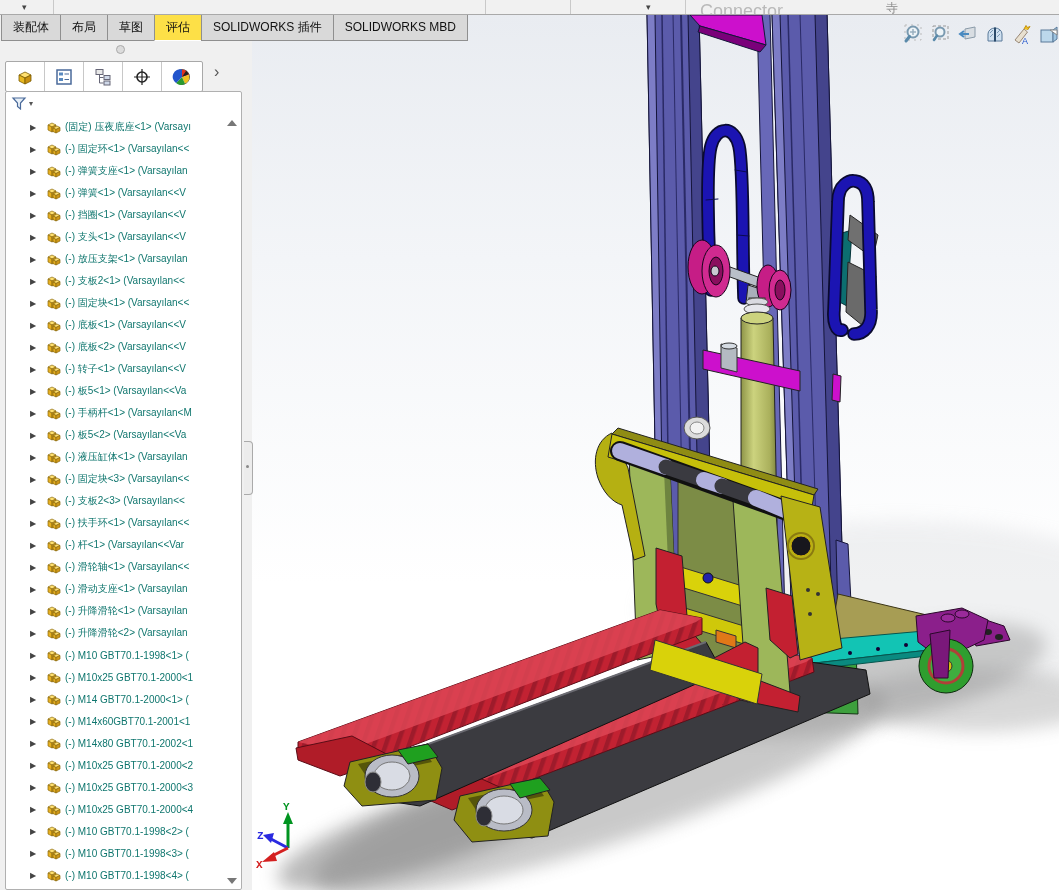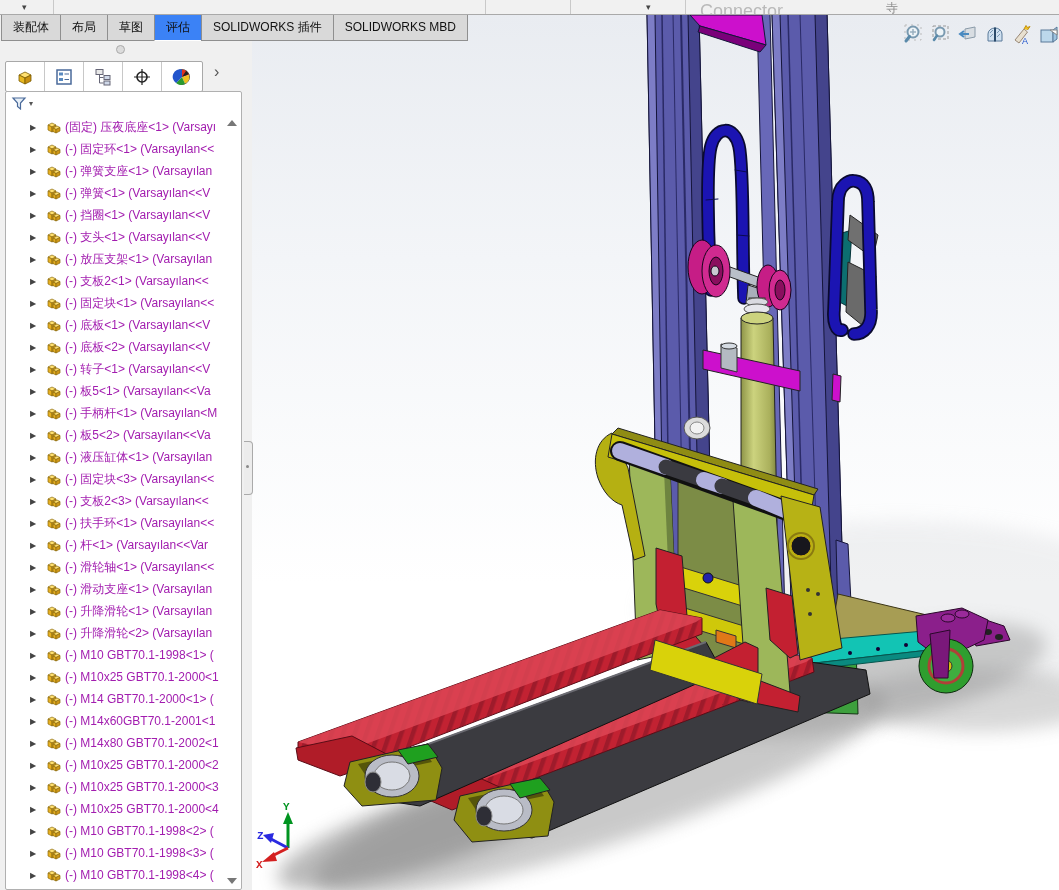--- a/index.html
+++ b/index.html
@@ -11,21 +11,21 @@
     background:#f1f1f1;border-bottom:1px solid #a9a9a9;overflow:hidden;z-index:40;}
   .tt-sep{position:absolute;top:0;width:1px;height:14px;background:#c9c9c9;}
   .tt-caret{position:absolute;top:0;font-size:9px;color:#444;line-height:14px;}
   .tt-connector{position:absolute;left:700px;top:1px;font-size:18px;color:#b9b9b9;}
   .tt-partial{position:absolute;left:886px;top:0;font-size:12px;color:#8a8a8a;}
 
   
   .tab-row{position:absolute;left:2px;top:14px;height:27px;display:flex;z-index:30;}
   .cm-tab{height:25px;line-height:25px;padding:0 11px;font-size:12px;color:#111;
     background:#d9d9d9;border:1px solid #8f8f8f;margin-left:-1px;white-space:nowrap;}
-  .cm-tab.active{background:#3b82f6;border-bottom-color:#ffffff;}
+  .cm-tab.active{background:#fde047;border-bottom-color:#ffffff;}
 
   
   .viewport{position:absolute;left:252px;top:14px;width:807px;height:876px;
     background:linear-gradient(180deg,#e9ecf1 0%,#f3f5f8 28%,#ffffff 65%,#ffffff 100%);
     overflow:hidden;z-index:1;}
   .viewport svg.model{position:absolute;left:0;top:0;}
 
   
   .hud{position:absolute;left:651px;top:10px;display:flex;gap:5px;z-index:5;}
   .hud .hicon{width:22px;height:22px;}
@@ -43,21 +43,21 @@
   .ptab svg{width:20px;height:20px;}
   .chevron-btn{position:absolute;left:214px;top:22px;font-size:16px;color:#555;cursor:pointer;}
   .tree-panel{position:absolute;left:5px;top:50px;width:237px;height:799px;background:#fff;
     border:1px solid #b0b0b0;border-radius:2px;box-sizing:border-box;overflow:hidden;}
   .filter-row{height:22px;display:flex;align-items:center;padding-left:5px;}
   .filter-caret{font-size:8px;color:#555;margin-left:2px;}
   .tree-list{padding-top:2px;}
   .tree-row{height:22px;display:flex;align-items:center;white-space:nowrap;overflow:hidden;}
   .tw{flex:none;width:10px;margin-left:24px;font-size:8px;color:#444;}
   .part-ic{flex:none;width:16px;height:16px;margin:0 3px 0 6px;}
-  .tl{font-size:12px;color:#a21caf;}
+  .tl{font-size:10px;color:#0f766e;}
   .scroll-arrow{position:absolute;right:4px;width:0;height:0;}
   .scroll-up{top:28px;border-left:5px solid transparent;border-right:5px solid transparent;
     border-bottom:6px solid #777;}
   .scroll-down{bottom:5px;border-left:5px solid transparent;border-right:5px solid transparent;
     border-top:6px solid #777;}
   .splitter{position:absolute;left:244px;top:400px;width:8px;height:52px;background:#ececec;
     border:1px solid #aaa;border-left:none;border-radius:0 4px 4px 0;}
   .splitter .dot{position:absolute;left:2px;top:23px;width:3px;height:3px;border-radius:50%;
     background:#8a8a8a;}
 </style>

